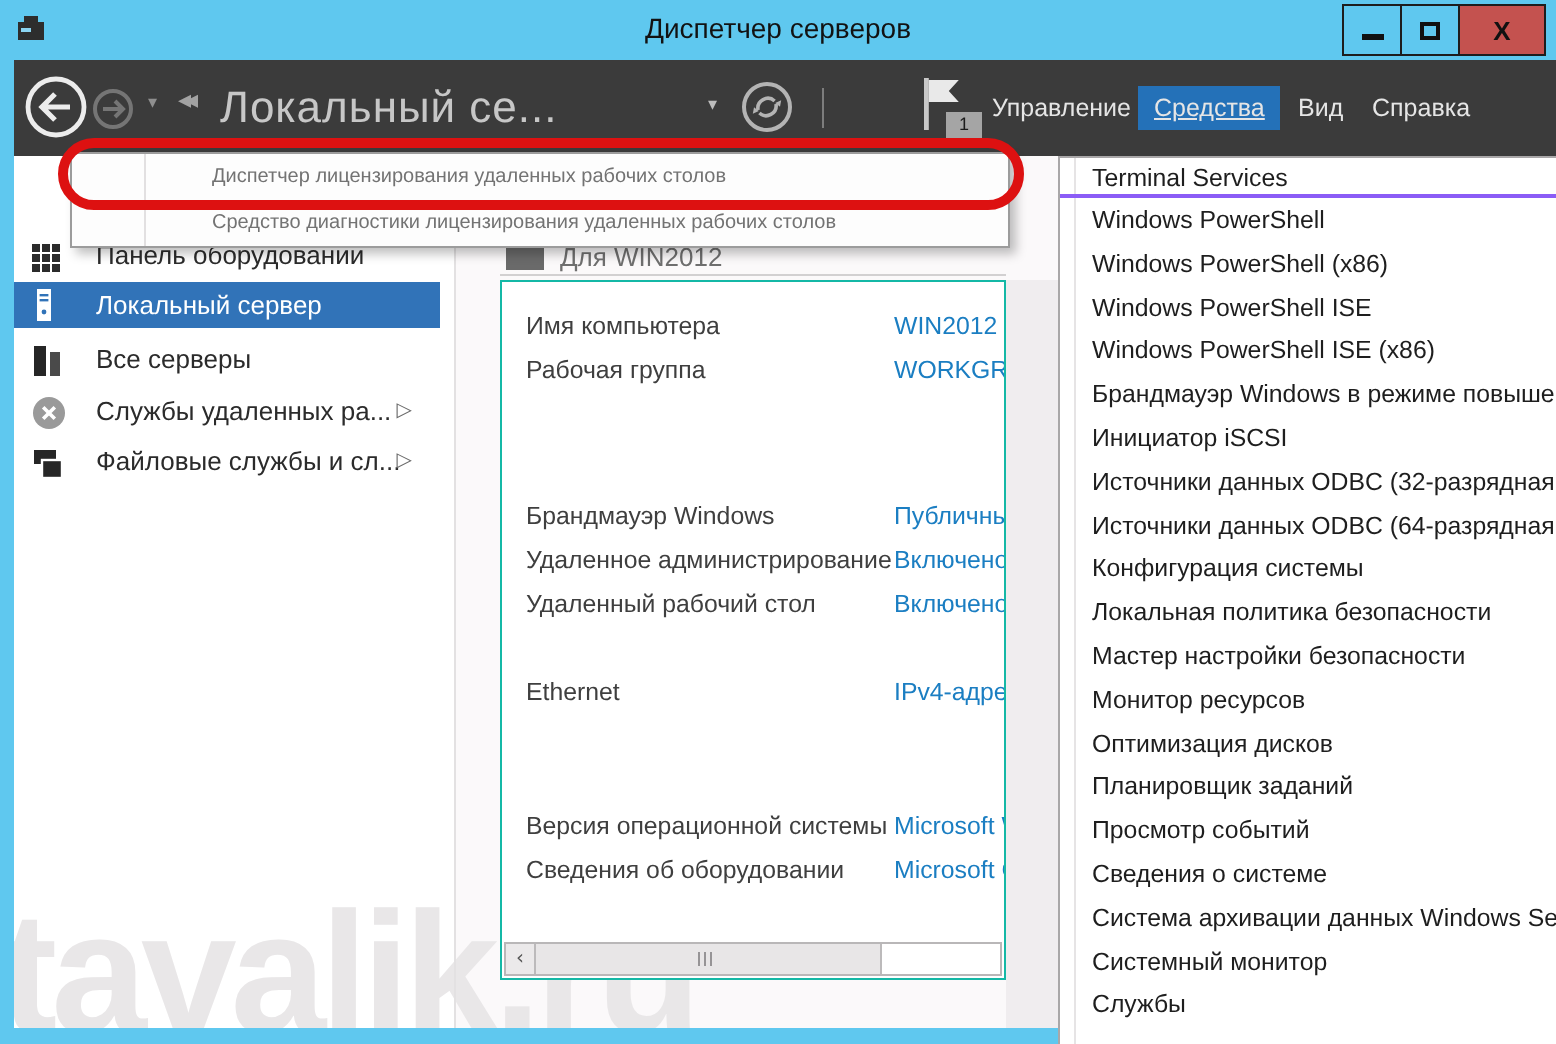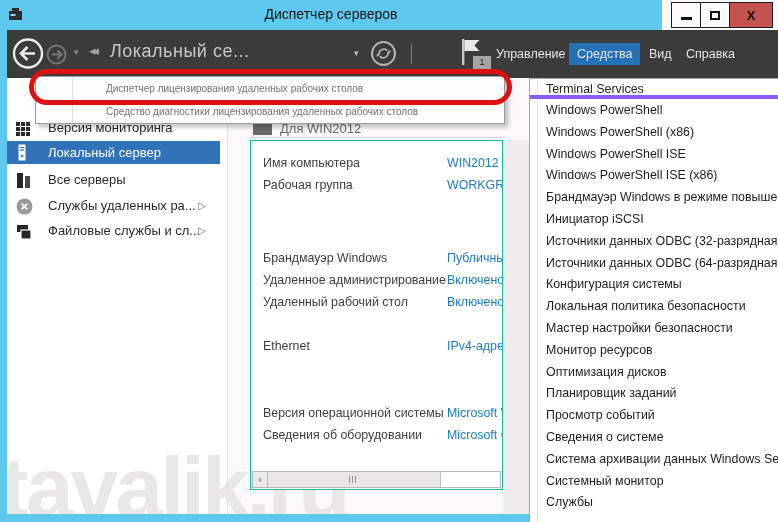--- a/index.html
+++ b/index.html
@@ -2,46 +2,46 @@
 <html><head>
 <meta charset="utf-8">
 <style>
   * { margin:0; padding:0; box-sizing:border-box; }
   body { font-family:"Liberation Sans", sans-serif; background:#888; }
   .glyph { font-family:"DejaVu Sans", sans-serif; }
 
   .window { position:relative; width:778px; height:522px; background:#fbf9fa; overflow:hidden; }
 
   
-  .titlebar { position:absolute; left:0; top:0; width:662px; height:30px; background:#5fc8ef; z-index:5; }
+  .titlebar { position:absolute; left:0; top:0; width:778px; height:30px; background:#5fc8ef; z-index:5; }
   .titlebar-icon { position:absolute; left:7px; top:5px; }
   .window-title { position:absolute; left:0; right:0; top:6px; text-align:center; font-size:14px; color:#121212; }
   .winbtn { position:absolute; top:2px; height:26px; border:1px solid #1d1d1d; text-align:center; color:#111; cursor:default; }
   .btn-min { left:671px; width:30px; }
   .btn-max { left:700px; width:30px; }
   .btn-close { left:729px; width:44px; background:#c4524f; }
   .btn-min span { display:block; margin:14px auto 0; width:11px; height:3px; background:#111; }
   .btn-max span { display:block; margin:8px auto 0; width:10px; height:9px; border:2px solid #111; }
   .btn-close span { display:block; margin-top:5px; font-weight:bold; font-size:13px; }
 
   
   .navbar { position:absolute; left:0; top:30px; width:778px; height:48px; background:#3b3b3b; z-index:5; }
   .nav-back { position:absolute; left:12px; top:7px; }
   .nav-fwd { position:absolute; left:46px; top:14px; }
   .nav-caret1 { position:absolute; left:74px; top:17px; font-size:9px; color:#8f8f8f; }
   .nav-chevrons { position:absolute; left:89px; top:13px; font-size:13px; color:#a2a2a2; letter-spacing:-3px; }
-  .breadcrumb { position:absolute; left:110px; top:11px; font-size:18px; color:#c7c7c7; letter-spacing:0.5px; white-space:nowrap; }
+  .breadcrumb { position:absolute; left:110px; top:11px; font-size:22px; color:#c7c7c7; letter-spacing:0.5px; white-space:nowrap; }
   .nav-caret2 { position:absolute; left:354px; top:18px; font-size:9px; color:#bdbdbd; }
   .nav-refresh { position:absolute; left:370px; top:10px; }
   .nav-sep { position:absolute; left:411px; top:14px; width:1px; height:20px; background:#7d7d7d; }
   .nav-flag { position:absolute; left:455px; top:7px; }
   .flag-badge { position:absolute; left:473px; top:26px; width:18px; height:13px; background:#a5a5a5; color:#1c1c1c; font-size:9px; line-height:13px; text-align:center; }
   .nav-menu-item { position:absolute; top:13px; height:22px; line-height:22px; padding:0 8px; font-size:12.5px; color:#e5e5e5; white-space:nowrap; cursor:default; }
   .menu-upravlenie { left:488px; }
-  .menu-sredstva { left:569px; background:#2471b8; }
+  .menu-sredstva { left:569px; background:#2471b8;text-decoration:underline; }
   .menu-vid { left:641px; }
   .menu-spravka { left:678px; }
 
   
   .edge-left { position:absolute; left:0; top:30px; width:7px; height:492px; background:#5fc8ef; z-index:6; }
   .edge-bottom { position:absolute; left:0; top:514px; width:778px; height:8px; background:#5fc8ef; z-index:6; }
 
   
   .watermark { position:absolute; left:0px; top:438px; font-size:86px; font-weight:bold; letter-spacing:-3px; color:#e9e7e8; z-index:2; white-space:nowrap; }
 
@@ -79,21 +79,21 @@
   
   .submenu { position:absolute; left:35px; top:76px; width:470px; height:48px; background:#fdfdfd; border:1px solid #9c9c9c; box-shadow:3px 3px 5px rgba(0,0,0,.25); z-index:10; }
   .submenu-gutter { position:absolute; left:36px; top:0; bottom:0; width:1px; background:#e2e0e1; }
   .submenu-item { position:relative; height:23px; line-height:23px; padding-left:43px; font-size:10px; color:#737373; white-space:nowrap; cursor:default;margin-left:27px; }
 
   
   .tools-menu { position:absolute; left:529px; top:78px; width:249px; height:444px; background:#ffffff; border-left:1px solid #a9a7a8; border-top:1px solid #a9a7a8; z-index:10; overflow:hidden; }
   .tools-gutter { position:absolute; left:7px; top:0; bottom:0; width:1px; background:#e6e4e5; }
   .tools-list { position:relative; padding-top:1px; }
   .tools-item { position:relative; height:21.8px; line-height:21.8px; padding-left:16px; font-size:12.4px; color:#1e1e1e; white-space:nowrap; cursor:default; }
-  .tools-list .tools-item:first-of-type { height:19px; line-height:19px; border-bottom:4px solid #8b5cf6; margin-bottom:1px; }
+  .tools-list .tools-item:first-of-type { height:19px; line-height:19px; border-bottom:2px solid #8b5cf6; margin-bottom:1px; }
 
   
   .red-oval { position:absolute; left:29px; top:69px; width:483px; height:36px; border:5px solid #dd1111; border-radius:18px; z-index:20; pointer-events:none; }
 </style>
 </head>
 <body>
 
 <div class="window">
 
   <div class="titlebar">
@@ -168,21 +168,21 @@
           <rect x="5" y="0" width="4" height="4"></rect>
           <rect x="10" y="0" width="4" height="4"></rect>
         <rect x="0" y="5" width="4" height="4"></rect>
           <rect x="5" y="5" width="4" height="4"></rect>
           <rect x="10" y="5" width="4" height="4"></rect>
         <rect x="0" y="10" width="4" height="4"></rect>
           <rect x="5" y="10" width="4" height="4"></rect>
           <rect x="10" y="10" width="4" height="4"></rect>
       </svg>
     </span>
-    <span class="side-label">Версия мониторинга</span>
+    <span class="side-label">Панель оборудовании</span>
   </div>
 
   <div class="side-item si-2">
     <span class="side-icon">
       <svg width="12" height="17" viewBox="0 0 12 17">
         <rect x="2.5" y="0.5" width="7" height="16" fill="#ffffff"></rect>
         <rect x="3.8" y="3" width="4.4" height="1.2" fill="#3173b8"></rect>
         <rect x="3.8" y="5.5" width="4.4" height="1.2" fill="#3173b8"></rect>
         <circle cx="6" cy="12" r="1.2" fill="#3173b8"></circle>
       </svg>

